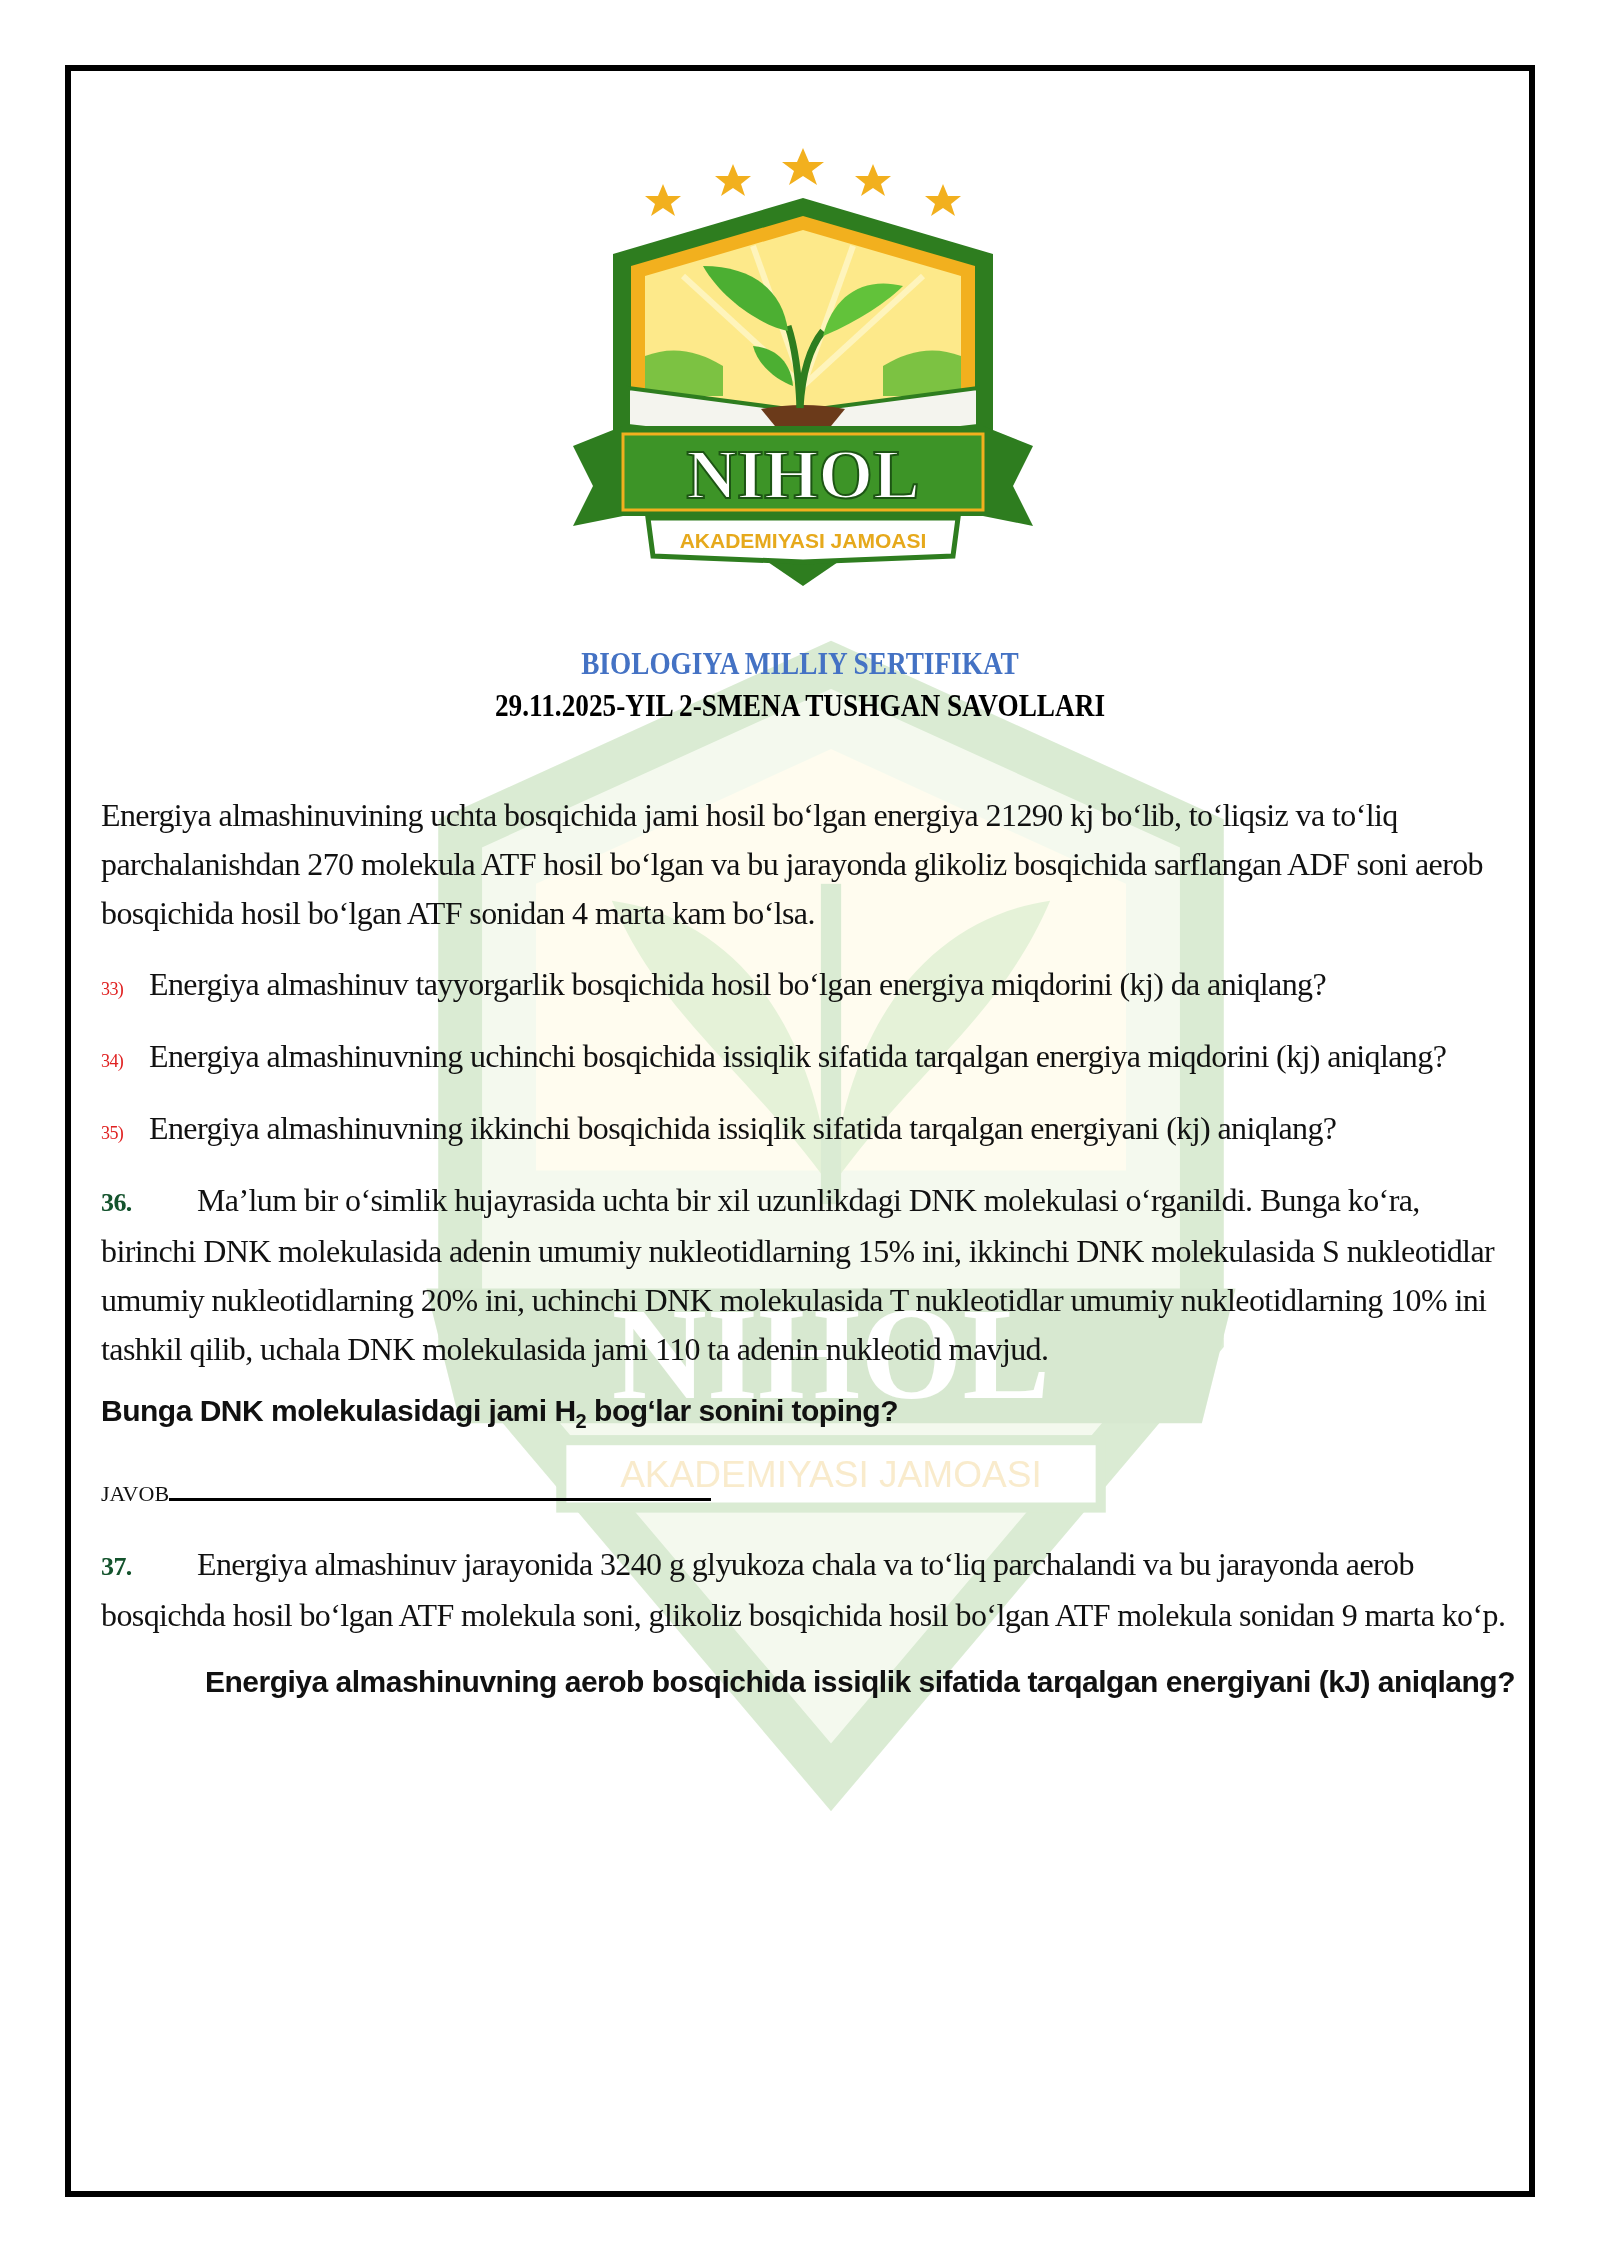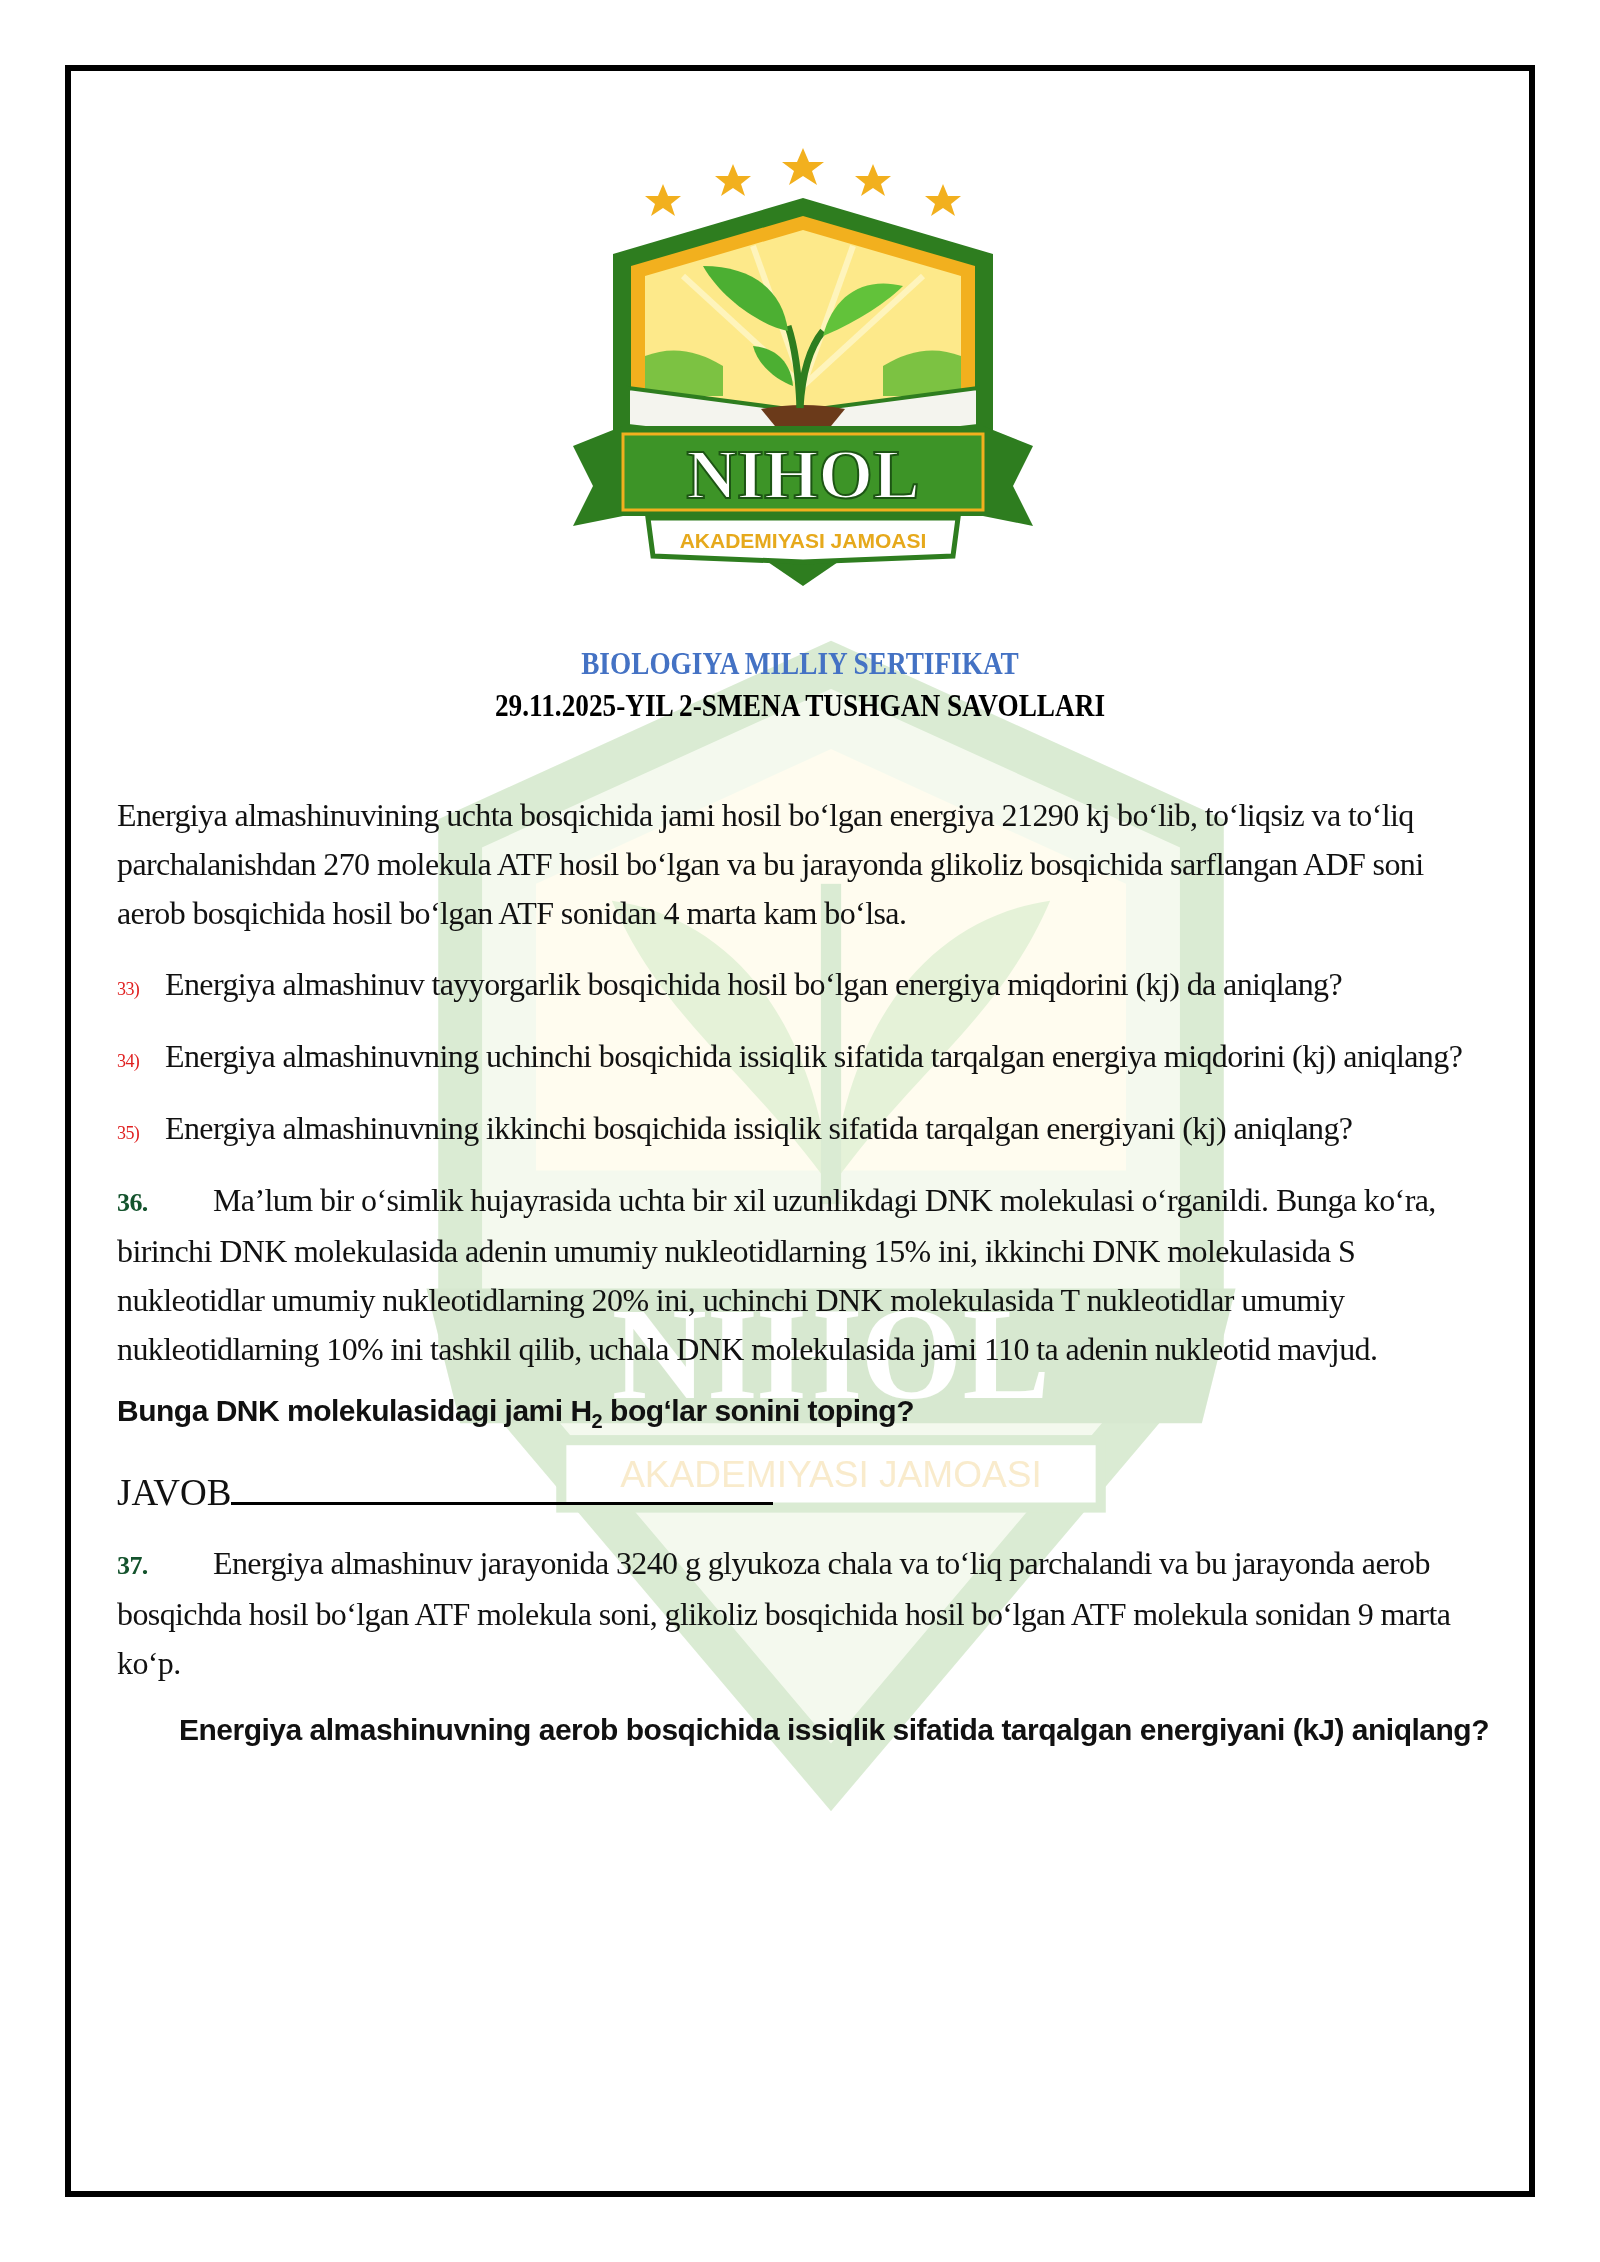--- a/index.html
+++ b/index.html
@@ -7,28 +7,28 @@
          font-family: "Liberation Serif", "DejaVu Serif", serif; color: #111; }
   .frame { position: absolute; left: 65px; top: 65px; width: 1458px; height: 2120px;
            border: 6px solid #000; background: #fff; overflow: hidden; }
   
   .watermark { position: absolute; left: 330px; top: 560px; width: 860px; height: 1180px; opacity: 0.22; pointer-events: none; }
   
   .logo { position: absolute; left: 482px; top: 55px; width: 500px; height: 470px; }
   .title-block { position: absolute; left: 0; right: 0; top: 575px; text-align: center; }
   .title1 { color: #4472c4; font-weight: bold; font-size: 31px; letter-spacing: 0; transform: scaleX(0.88); }
   .title2 { color: #000; font-weight: bold; font-size: 31px; margin-top: 6px; transform: scaleX(0.88); }
-  .content { position: absolute; left: 30px; right: 40px; top: 720px; font-size: 32px; line-height: 49px; margin-left: 16px; }
+  .content { position: absolute; left: 30px; right: 14px; top: 720px; font-size: 32px; line-height: 49px; }
   .para { margin: 0; transform-origin: left top; }
   .narrow { letter-spacing: -0.6px; }
   .q { margin: 18px 0 0 0; padding-left: 48px; text-indent: -48px; }
   .qnum { color: #e02020; font-size: 18px; font-weight: normal; display: inline-block; width: 48px; text-indent: 0; }
   .num36 { color: #14532d; font-weight: bold; font-size: 26px; display: inline-block; width: 96px; }
   .bold-q { font-weight: bold; font-family: "Liberation Sans", "DejaVu Sans", sans-serif; font-size: 30px; margin-top: 12px; letter-spacing: -0.5px; }
-  .answer { margin-top: 22px; font-size: 37px; }
+  .answer { margin-top: 22px; font-size: 22px; }
   .answer-line { display: inline-block; width: 542px; border-bottom: 3px solid #000; height: 30px; vertical-align: baseline; }
   sub { font-size: 20px; }
 </style>
 </head>
 <body>
 
 <div class="frame">
 
   <svg class="watermark" viewBox="0 0 500 700">
     <path d="M250 20 L470 120 L470 420 L250 680 L30 420 L30 120 Z" fill="#cfe8b5" stroke="#5aa83a" stroke-width="26"></path>

